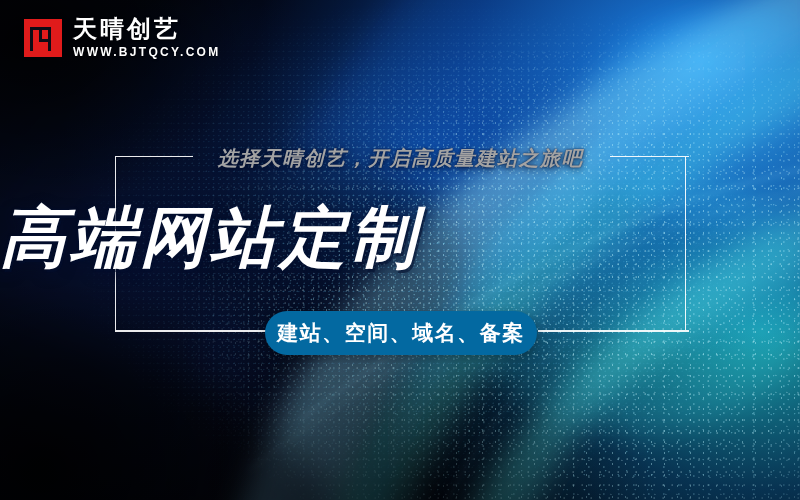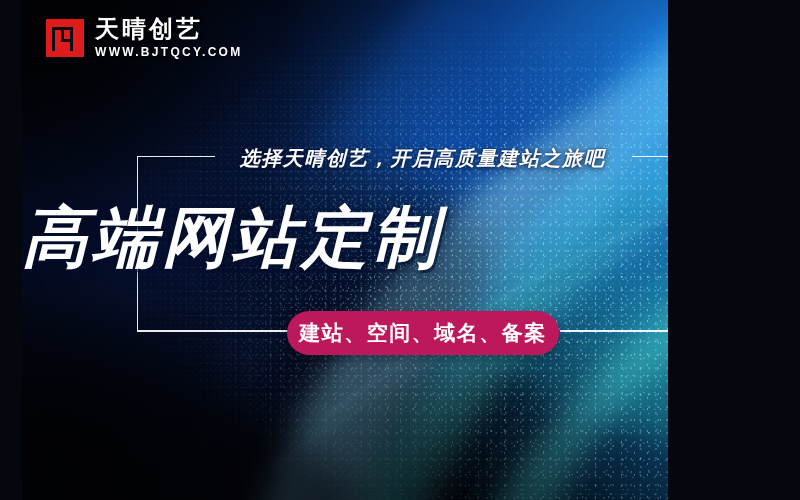--- a/index.html
+++ b/index.html
@@ -2,23 +2,22 @@
 <html><head>
 <meta charset="utf-8">
 <style>
   html,body{margin:0;padding:0;}
   body{
     width:800px;height:500px;overflow:hidden;
     background:#05070f;
     font-family:"Liberation Sans","DejaVu Sans",sans-serif;
   }
   #banner{
-    position:relative;width:646px;height:500px;overflow:hidden;
+    position:relative;width:800px;height:500px;overflow:hidden;
     background:#04060e;
-    margin-left:22px;
   }
 
   
   .bg-layer{position:absolute;left:0;top:0;width:800px;height:500px;}
 
   #bg-base{
     background:
       radial-gradient(ellipse 620px 420px at 700px 60px,  rgba(30,140,245,.95) 0%, rgba(16,95,205,.55) 38%, rgba(6,30,80,0) 72%),
       radial-gradient(ellipse 520px 380px at 760px 330px, rgba(30,190,205,.80) 0%, rgba(14,105,160,.45) 42%, rgba(4,22,60,0) 76%),
       radial-gradient(ellipse 460px 300px at 430px 150px, rgba(18,88,190,.70) 0%, rgba(8,38,105,.35) 50%, rgba(3,10,32,0) 80%),
@@ -94,21 +93,21 @@
     border:1.5px solid rgba(255,255,255,.92);
   }
 
   
   #tagline-wrap{
     position:absolute;left:115px;top:143px;width:571px;height:30px;
     display:flex;align-items:center;justify-content:center;
   }
   #tagline{
     position:relative;
-    color:#ffffff;font-size:20px;font-weight:bold;font-style:italic;
+    color:#a3a3a3;font-size:20px;font-weight:bold;font-style:italic;
     letter-spacing:1.5px;white-space:nowrap;
     font-family:"DejaVu Sans","Liberation Sans",sans-serif;
     text-shadow:0 2px 6px rgba(0,10,40,.75), 0 0 2px rgba(0,20,60,.8);
   }
 
   
   #headline{
     position:absolute;left:0;top:205px;width:800px;text-align:left;
     color:#ffffff;font-size:66px;font-weight:bold;font-style:italic;
     letter-spacing:4px;line-height:1;white-space:nowrap;
@@ -217,15 +216,15 @@
       <div style="position: absolute; bottom: -1.5px; height: 1.5px; background: rgba(255, 255, 255, 0.92); left: -1.5px; width: 151.5px;"></div>
       <div style="position: absolute; bottom: -1.5px; height: 1.5px; background: rgba(255, 255, 255, 0.92); left: 422px; width: 150.5px;"></div>
     </div>
 
   <div id="tagline-wrap">
     <span id="tagline">选择天晴创艺，开启高质量建站之旅吧</span>
   </div>
 
   <div id="headline">高端网站定制</div>
 
-  <div id="pill" style="background: #be185d;">建站、空间、域名、备案</div>
+  <div id="pill" style="background: #0369a1;">建站、空间、域名、备案</div>
 
 </div>
 
 </body></html>

